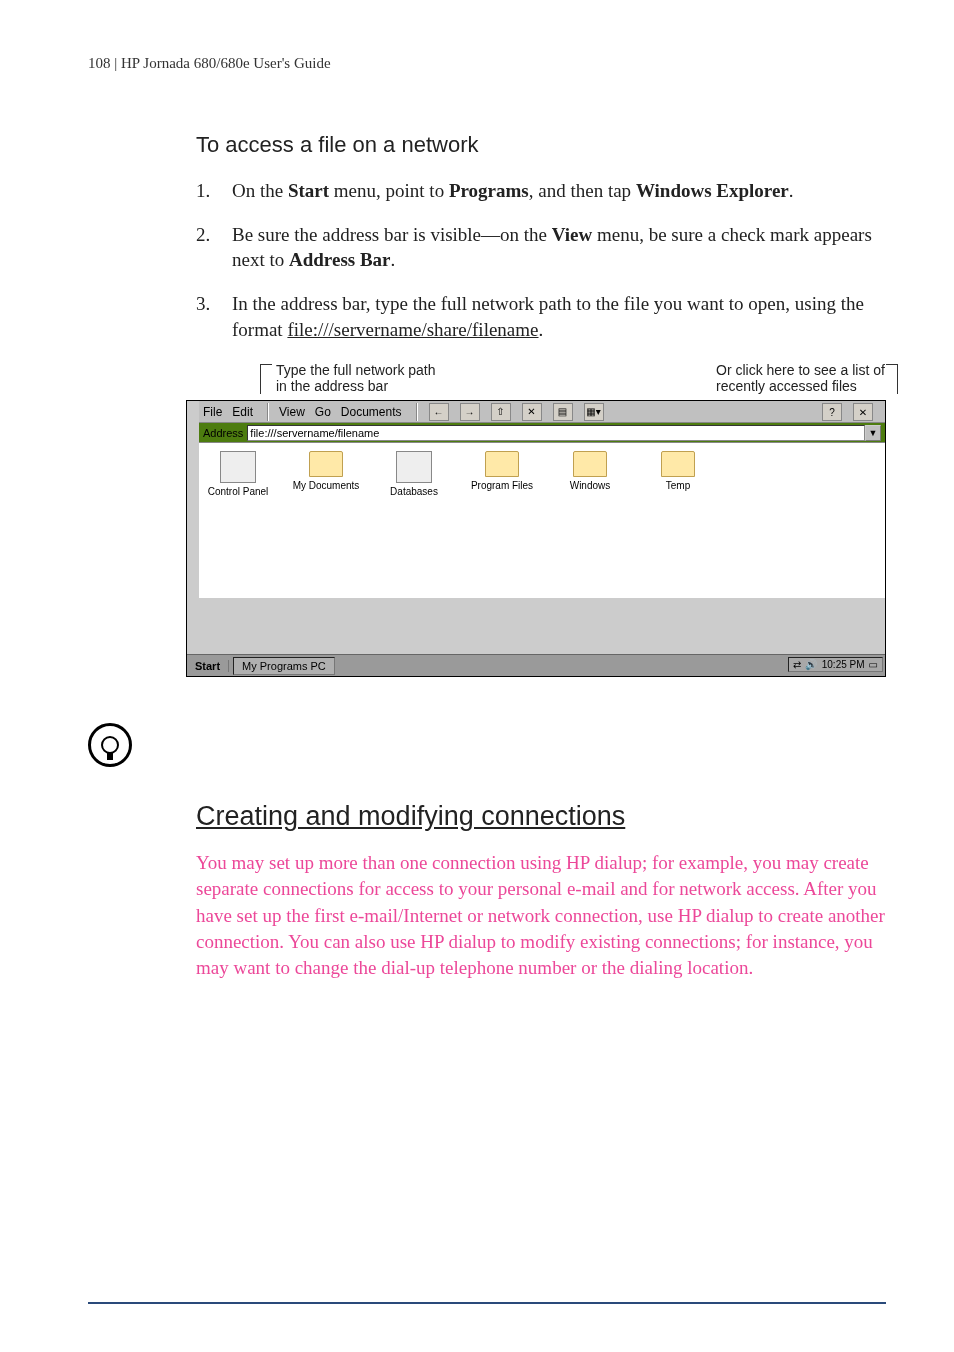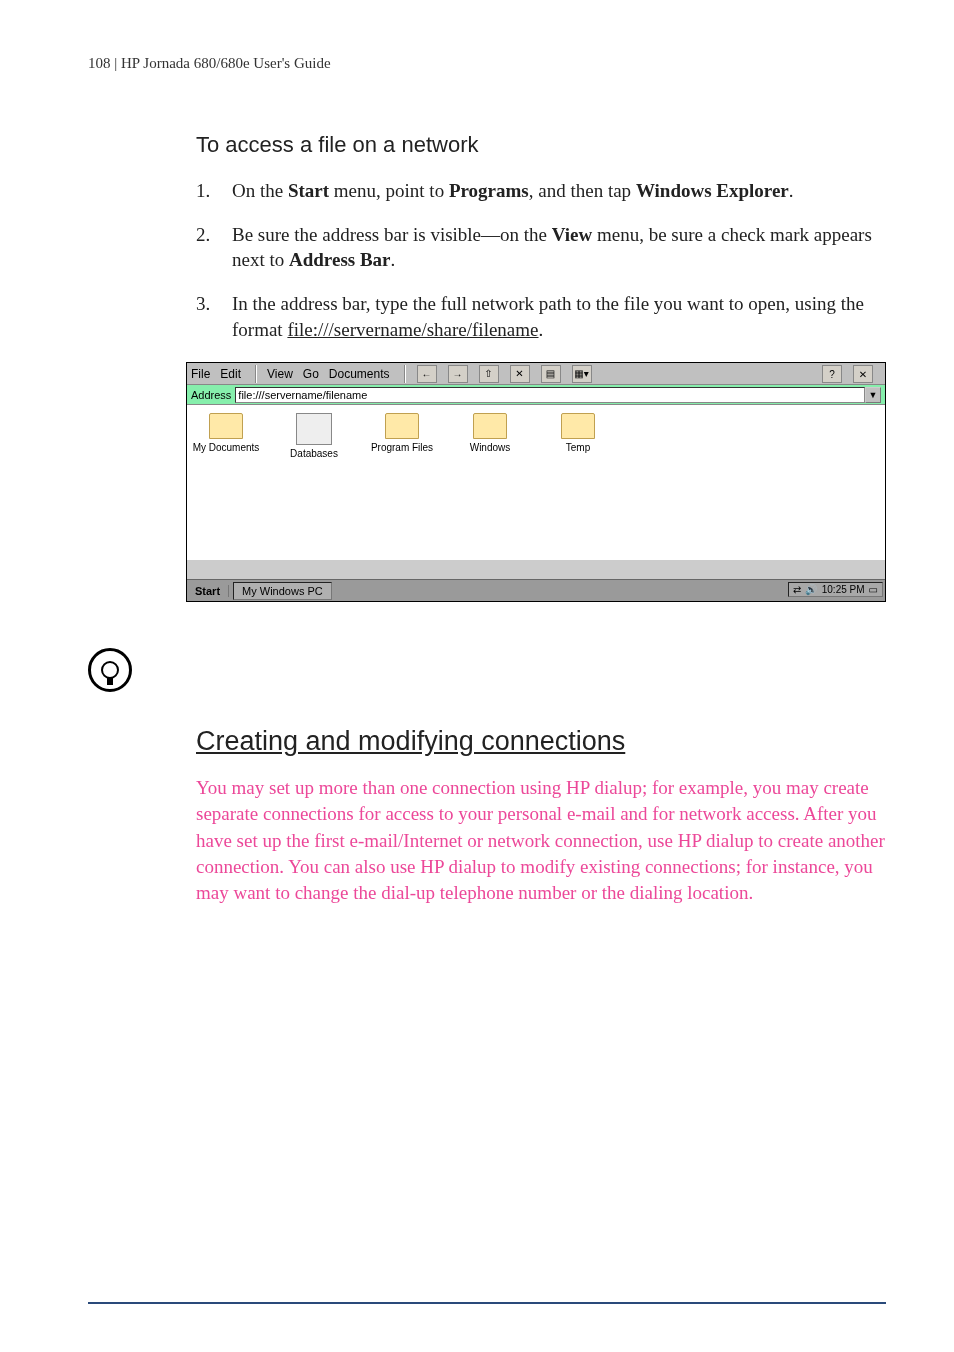--- a/index.html
+++ b/index.html
@@ -66,23 +66,24 @@
       right: -12px; top: 2px;
       width: 12px; height: 30px;
       border-right: 1px solid #333;
       border-top: 1px solid #333;
     }
 
     .win-shot {
       border: 1px solid #000;
       background: #ccc;
       width: 700px;
-      height: 240px;
+      height: 277px;
       position: relative;
       font-family: Arial, sans-serif;
+      padding-left: 12px;
     }
     .menubar {
       background: #c0c0c0;
       border-bottom: 1px solid #888;
       height: 22px;
       display: flex;
       align-items: center;
       padding: 0 4px;
       font-size: 12px;
     }
@@ -93,21 +94,21 @@
       border: 1px solid #888;
       background: #d4d0c8;
       margin: 0 1px;
       display: inline-flex;
       align-items: center;
       justify-content: center;
       font-size: 10px;
     }
     .tb-right { position: absolute; right: 2px; top: 2px; display: flex; }
     .addrbar {
-      background: #86efac;
+      background: #4d7c0f;
       height: 20px;
       display: flex;
       align-items: center;
       padding: 0 4px;
       border-bottom: 1px solid #888;
     }
     .addr-label { font-size: 11px; margin-right: 4px; }
     .addr-input {
       flex: 1;
       background: #fff;
@@ -260,20 +261,32 @@
       <span class="ol-num">2.</span>
       <span>Be sure the address bar is visible—on the </span><span class="bold">View</span><span> menu, be sure a check mark appears next to </span><span class="bold">Address Bar</span><span>.</span>
     </li>
     <li>
       <span class="ol-num">3.</span>
       <span>In the address bar, type the full network path to the file you want to open, using the format </span><span class="underline">file:///servername/share/filename</span><span>.</span>
     </li>
   </ol>
 
   <div class="fig-wrap">
+    <div class="fig-labels">
+      <div class="fig-label-left">
+        <span class="bracket-left"></span>
+        <span>Type the full network path</span><br>
+        <span>in the address bar</span>
+      </div>
+      <div class="fig-label-right">
+        <span>Or click here to see a list of</span><br>
+        <span>recently accessed files</span>
+        <span class="bracket-right"></span>
+      </div>
+    </div>
 
     <div class="win-shot">
       <div class="menubar">
         <span>File</span>
         <span>Edit</span>
         <span class="sep"></span>
         <span>View</span>
         <span>Go</span>
         <span>Documents</span>
         <span class="sep"></span>
@@ -287,29 +300,30 @@
           <span class="tb-btn">?</span>
           <span class="tb-btn">✕</span>
         </div>
       </div>
       <div class="addrbar">
         <span class="addr-label">Address</span>
         <input class="addr-input" value="file:///servername/filename" style="">
         <span class="addr-drop">▼</span>
       </div>
       <div class="file-area">
+        <div class="icon-item"><div class="icon-box"></div><span>Control Panel</span></div>
         <div class="icon-item"><div class="folder-icon"></div><span>My Documents</span></div>
         <div class="icon-item"><div class="icon-box"></div><span>Databases</span></div>
         <div class="icon-item"><div class="folder-icon"></div><span>Program Files</span></div>
         <div class="icon-item"><div class="folder-icon"></div><span>Windows</span></div>
         <div class="icon-item"><div class="folder-icon"></div><span>Temp</span></div>
       </div>
       <div class="taskbar">
         <span class="taskbar-start">Start</span>
-        <span class="taskbar-app">My Windows PC</span>
+        <span class="taskbar-app">My Programs PC</span>
         <span class="taskbar-tray">
           <span>⇄</span>
           <span>🔊</span>
           <span>10:25 PM</span>
           <span>▭</span>
         </span>
       </div>
     </div>
   </div>
 

